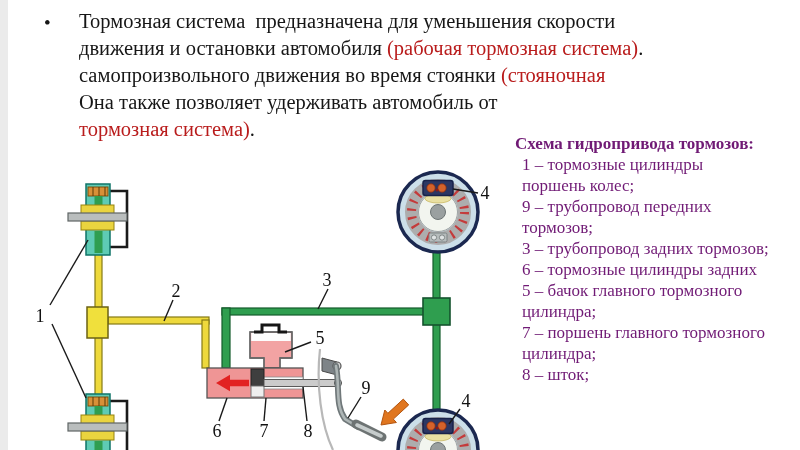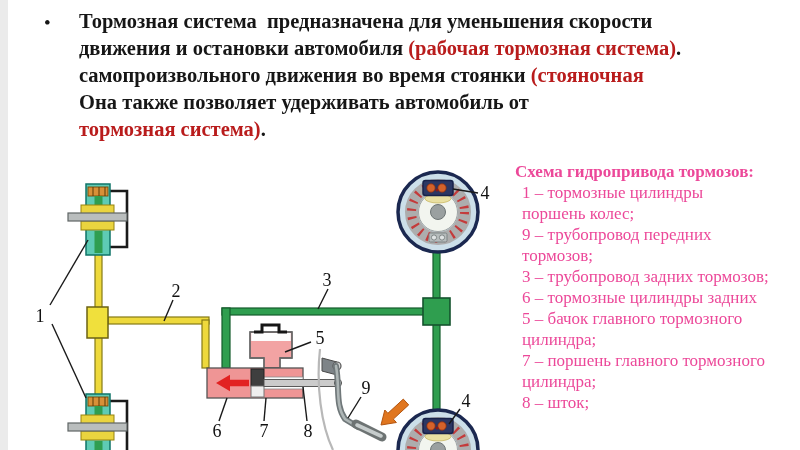--- a/index.html
+++ b/index.html
@@ -3,25 +3,25 @@
 <meta charset="utf-8">
 <style>
   html,body{margin:0;padding:0;}
   body{width:800px;height:450px;overflow:hidden;background:#ffffff;
        font-family:"Liberation Serif","DejaVu Serif",serif;}
   #slide{position:relative;width:800px;height:450px;background:#ffffff;}
   #left-strip{position:absolute;left:0;top:0;width:8px;height:450px;background:#ebebeb;}
   
   #bullet{position:absolute;left:44px;top:12px;font-size:19px;color:#161616;}
   #intro{position:absolute;left:79px;top:8px;width:710px;color:#161616;
-         font-size:20.5px;font-weight:bold;line-height:27px;}
+         font-size:20.5px;font-weight:normal;line-height:27px;}
   .intro-line{white-space:pre;}
   .intro-line .red{color:#b91c1c;}
   
-  #legend{position:absolute;left:515px;top:161px;width:282px;color:#ec4899;
+  #legend{position:absolute;left:515px;top:133px;width:282px;color:#701a75;
           font-size:17px;line-height:21px;}
   #legend-title{font-weight:bold;}
   .legend-line{white-space:nowrap;margin-left:7px;}
   
   #diagram{position:absolute;left:0;top:150px;}
   text.dlabel{font-family:"Liberation Serif","DejaVu Serif",serif;font-size:18px;fill:#111;}
   .leader{stroke:#1a1a1a;stroke-width:1.4;fill:none;}
 </style>
 </head>
 <body>

